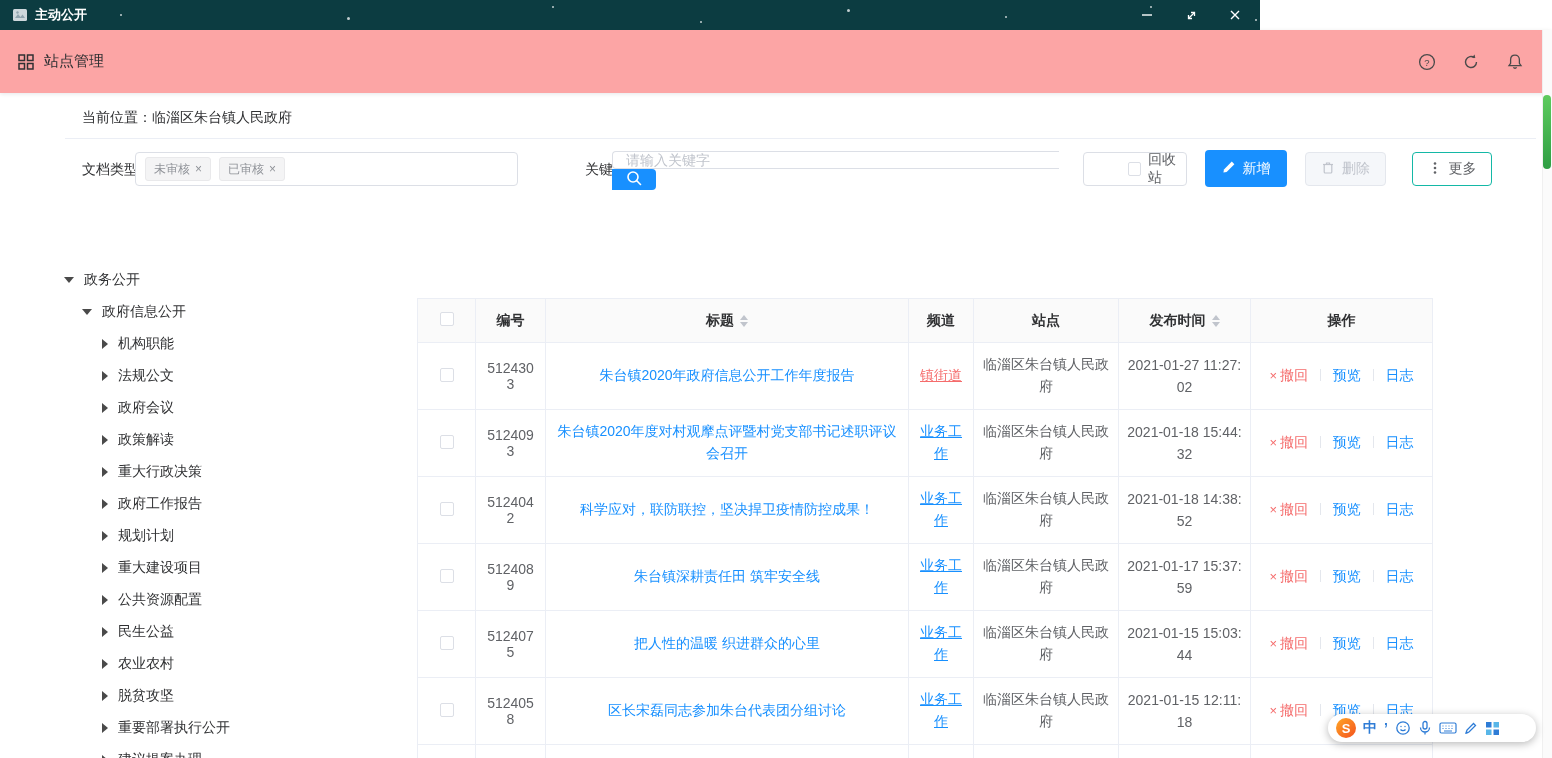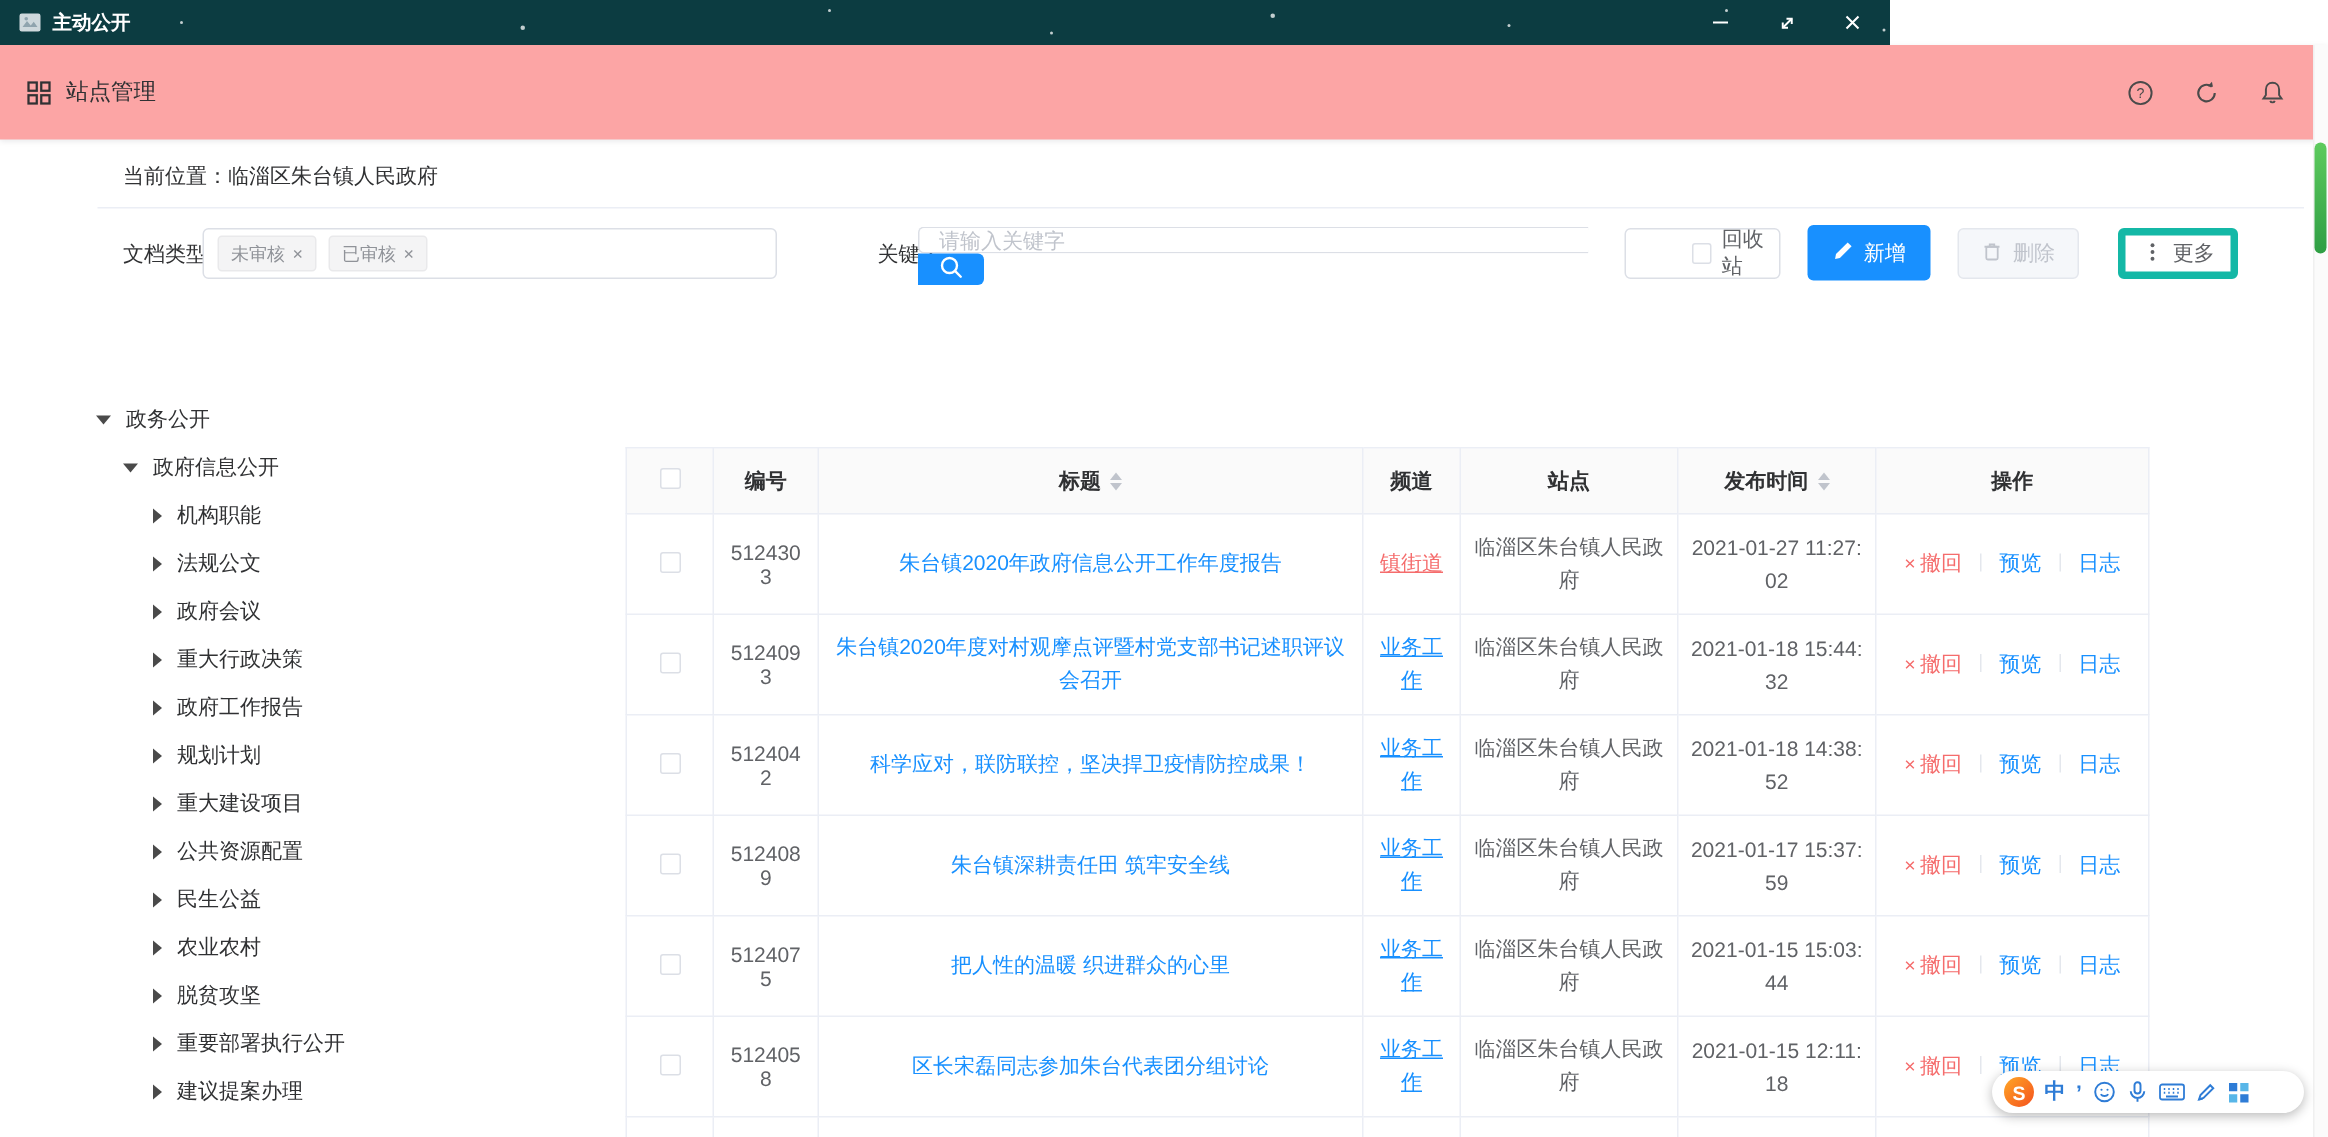--- a/index.html
+++ b/index.html
@@ -47,21 +47,21 @@
     display:flex; align-items:center; justify-content:center; cursor:pointer; }
   .btn { position:absolute; display:flex; align-items:center; justify-content:center;
     gap:7px; font-size:14px; border-radius:4px; cursor:pointer; }
   .btn-recycle { top:152px; left:1083px; width:104px; height:34px; border:1px solid #dcdfe6;
     background:#fff; color:#606266;padding-left:44px; }
   .cb { display:inline-block; width:14px; height:14px; border:1px solid #dcdfe6;
     border-radius:2px; background:#fff; }
   .btn-add { top:150px; left:1205px; width:82px; height:37px; background:#1890ff; color:#fff; }
   .btn-del { top:152px; left:1305px; width:81px; height:34px; background:#f5f7fa;
     border:1px solid #e4e7ed; color:#c0c4cc; cursor:not-allowed; }
-  .btn-more { top:152px; left:1412px; width:80px; height:34px; border:5px solid #14b8a6;
+  .btn-more { top:152px; left:1412px; width:80px; height:34px; border:1px solid #14b8a6;
     background:#fff; color:#606266; }
 
   
   .tree { position:absolute; left:60px; top:264px; width:350px; }
   .tree-row { height:32px; display:flex; align-items:center; gap:10px; font-size:14px;
     color:#303133; cursor:pointer; white-space:nowrap; }
   .lvl0 { padding-left:4px; } .lvl1 { padding-left:22px;text-align:right; } .lvl2 { padding-left:42px; }
   .tri { width:0; height:0; flex:none; }
   .tri.down { border-left:5px solid transparent; border-right:5px solid transparent; border-top:6px solid #4a4a4a; }
   .tri.right { border-top:5px solid transparent; border-bottom:5px solid transparent; border-left:6px solid #4a4a4a; }
@@ -266,20 +266,24 @@
     <div class="tree-row lvl2">
       <span class="tri right"></span>
       <span>法规公文</span>
     </div>
 
     <div class="tree-row lvl2">
       <span class="tri right"></span>
       <span>政府会议</span>
     </div>
 
+    <div class="tree-row lvl2">
+      <span class="tri right"></span>
+      <span>政策解读</span>
+    </div>
 
     <div class="tree-row lvl2">
       <span class="tri right"></span>
       <span>重大行政决策</span>
     </div>
 
     <div class="tree-row lvl2">
       <span class="tri right"></span>
       <span>政府工作报告</span>
     </div>

